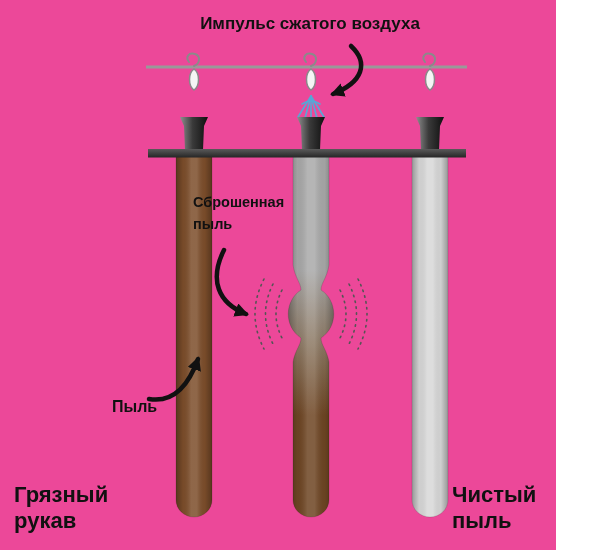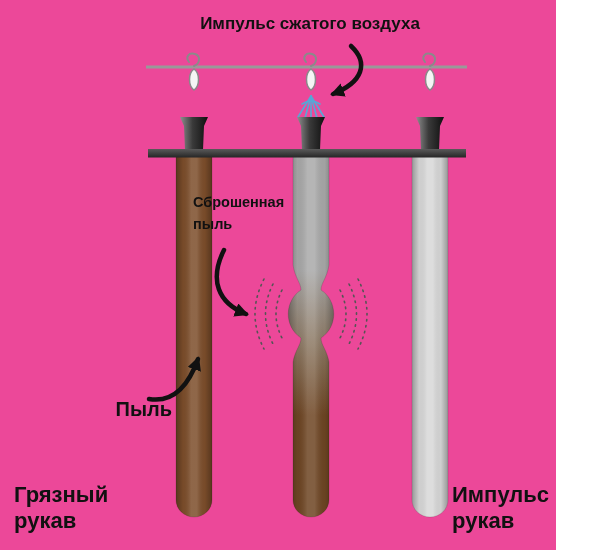--- a/index.html
+++ b/index.html
@@ -7,21 +7,21 @@
     position:relative;width:556px;height:550px;background:#ec4899;
     font-family:Liberation Sans, sans-serif;color:#111;overflow:hidden;
   }
   .stage svg{position:absolute;left:0;top:0;}
   .lbl{position:absolute;color:#111;}
   .title{
     position:absolute;left:130px;top:14px;width:360px;text-align:center;
     font-size:17px;font-weight:700;
   }
   .shed{left:193px;top:192px;width:110px;font-size:14.5px;font-weight:700;line-height:1.5;}
-  .dust{left:112px;top:398px;width:60px;text-align:right;font-size:20px;font-weight:700;}
+  .dust{left:112px;top:398px;width:60px;text-align:left;font-size:16px;font-weight:700;}
   .big{font-size:22px;font-weight:700;}
   .dirty{left:14px;top:482px;width:150px;text-align:left;}
   .clean{left:452px;top:482px;width:145px;text-align:left;}
 </style>
 </head>
 <body>
 
 <div class="stage">
 
   <svg width="600" height="550" viewBox="0 0 600 550">
@@ -118,15 +118,15 @@
       <path d="M351,46 C369,63 363,82 333,94" marker-end="url(#ah)"></path>
       <path d="M224,250 C209,280 218,303 246,314" marker-end="url(#ah)"></path>
       <path d="M149,399 C173,403 188,387 198,359" marker-end="url(#ah)"></path>
     </g>
   </svg>
 
   <div class="title">Импульс сжатого воздуха</div>
   <div class="lbl shed">Сброшенная пыль</div>
   <div class="lbl dust">Пыль</div>
   <div class="lbl big dirty">Грязный рукав</div>
-  <div class="lbl big clean">Импульс рукав</div>
+  <div class="lbl big clean">Чистый пыль</div>
 
 </div>
 
 </body></html>

